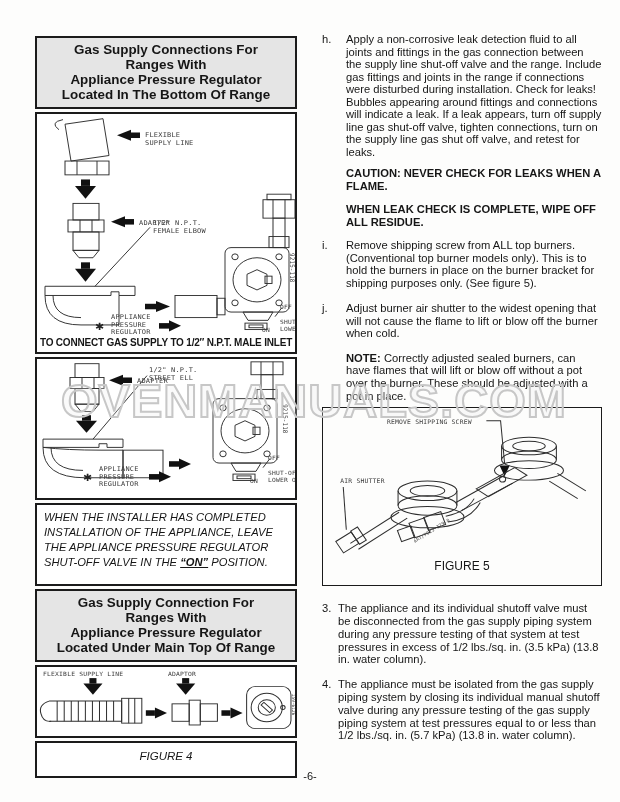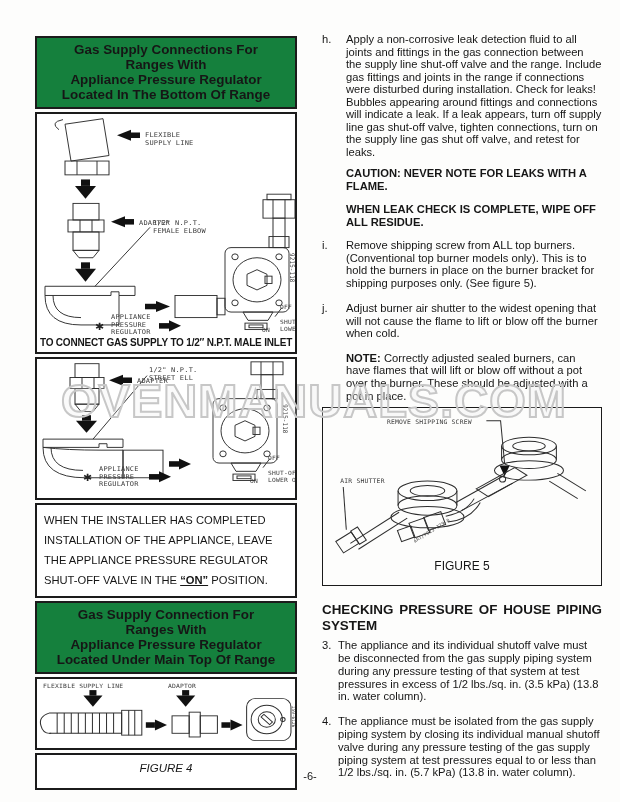--- a/index.html
+++ b/index.html
@@ -3,25 +3,25 @@
 <meta charset="utf-8">
 <style>
   html,body{margin:0;padding:0;background:#e9e9e9;}
   .page{position:relative;width:620px;height:802px;background:#fdfdfc;overflow:hidden;
         font-family:"Liberation Sans",sans-serif;color:#161616;}
   
   .col-left{position:absolute;left:35px;top:36px;width:262px;}
   .col-right{position:absolute;left:322px;top:33px;width:280px;}
   
   .bx{border:2px solid #1b1b1b;background:#fff;margin-bottom:3px;box-sizing:border-box;}
-  .hdr{background:#15803d;text-align:center;font-weight:bold;font-size:13.4px;line-height:15px;padding:4px 17px 5px;}
+  .hdr{background:#e5e5e5;text-align:center;font-weight:bold;font-size:13.4px;line-height:15px;padding:4px 17px 5px;}
   .diag{padding:1px 0 0;}
   .diag svg{display:block;width:100%;}
   .dcap{font-weight:bold;font-size:10px;text-align:center;padding:1px 0 4px;letter-spacing:-.2px;}
-  .notebx{font-size:11.2px;line-height:20px;padding:5px 7px 6px;}
+  .notebx{font-size:11.2px;line-height:15px;padding:5px 7px 14px;font-style:italic;}
   .onword{font-weight:bold;text-decoration:underline;}
   .figcapbx{text-align:center;padding:5px 8px 7px;}
   .figlbl{font-style:italic;font-size:11.5px;margin:2px 0 7px;}
   
   .item{display:flex;font-size:11.2px;line-height:12.5px;margin-bottom:9px;}
   .item .mk{width:24px;flex:none;}
   .item .bd{flex:1;}
   .ind{margin:0 0 9px 24px;font-size:11.2px;line-height:12.6px;}
   .bold{font-weight:bold;}
   .sp{margin-bottom:11px;}
@@ -295,21 +295,21 @@
     </div>
   </div>
 
   <div class="col-right">
 
     <div class="item">
       <span class="mk">h.</span>
       <div class="bd">Apply a non-corrosive leak detection fluid to all joints and fittings in the gas connection between the supply line shut-off valve and the range. Include gas fittings and joints in the range if connections were disturbed during installation. Check for leaks! Bubbles appearing around fittings and connections will indicate a leak. If a leak appears, turn off supply line gas shut-off valve, tighten connections, turn on the supply line gas shut off valve, and retest for leaks.</div>
     </div>
 
-    <p class="ind bold sp">CAUTION: NEVER NOTE FOR LEAKS WITH A FLAME.</p>
+    <p class="ind bold sp">CAUTION: NEVER CHECK FOR LEAKS WHEN A FLAME.</p>
     <p class="ind bold sp">WHEN LEAK CHECK IS COMPLETE, WIPE OFF ALL RESIDUE.</p>
 
     <div class="item" style="margin-bottom:13px">
       <span class="mk">i.</span>
       <div class="bd">Remove shipping screw from ALL top burners. (Conventional top burner models only). This is to hold the burners in place on the burner bracket for shipping purposes only. (See figure 5).</div>
     </div>
 
     <div class="item" style="margin-bottom:12px">
       <span class="mk">j.</span>
       <div class="bd">Adjust burner air shutter to the widest opening that will not cause the flame to lift or blow off the burner when cold.</div>
@@ -367,21 +367,20 @@
               <rect x="28" y="120" width="8" height="16"></rect>
             </g>
         </g>
         <text class="dlabel dsm" x="14" y="74">AIR SHUTTER</text>
         <line class="ln" x1="17" y1="78" x2="20" y2="122"></line>
         <text class="dlabel dxs" transform="rotate(-33 96,130)" x="86" y="130">ART/P023-379-0</text>
       </svg>
       <div class="fig5lbl">FIGURE 5</div>
     </div>
 
-    <div class="h3">CHECKING PRESSURE OF HOUSE PIPING SYSTEM</div>
 
     <div class="nitem">
       <span class="mk">3.</span>
       <div class="bd">The appliance and its individual shutoff valve must be disconnected from the gas supply piping system during any pressure testing of that system at test pressures in excess of 1/2 lbs./sq. in. (3.5 kPa) (13.8 in. water column).</div>
     </div>
 
     <div class="nitem">
       <span class="mk">4.</span>
       <div class="bd">The appliance must be isolated from the gas supply piping system by closing its individual manual shutoff valve during any pressure testing of the gas supply piping system at test pressures equal to or less than 1/2 lbs./sq. in. (5.7 kPa) (13.8 in. water column).</div>
     </div>

